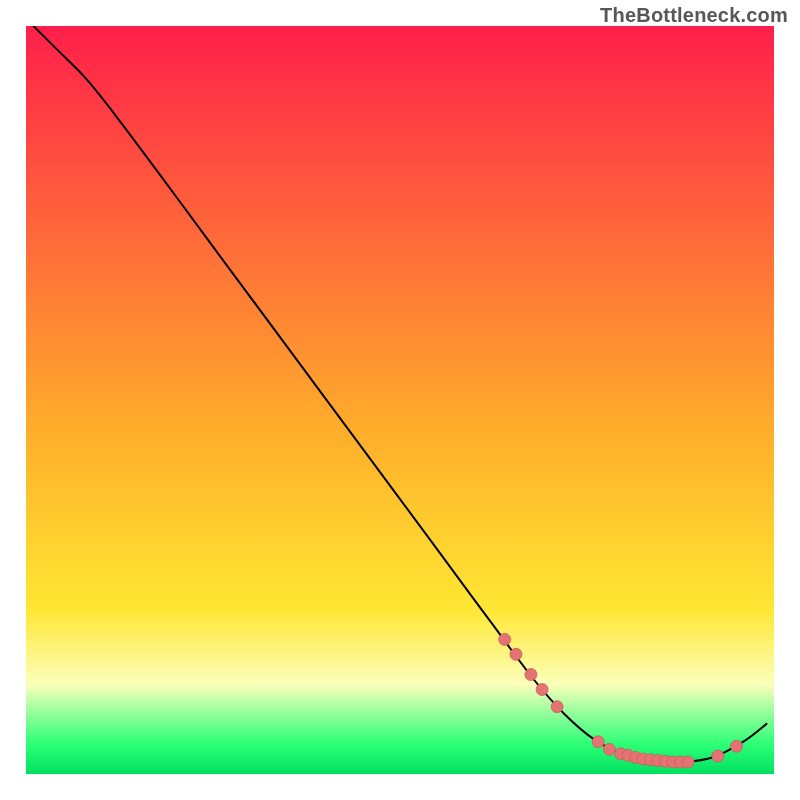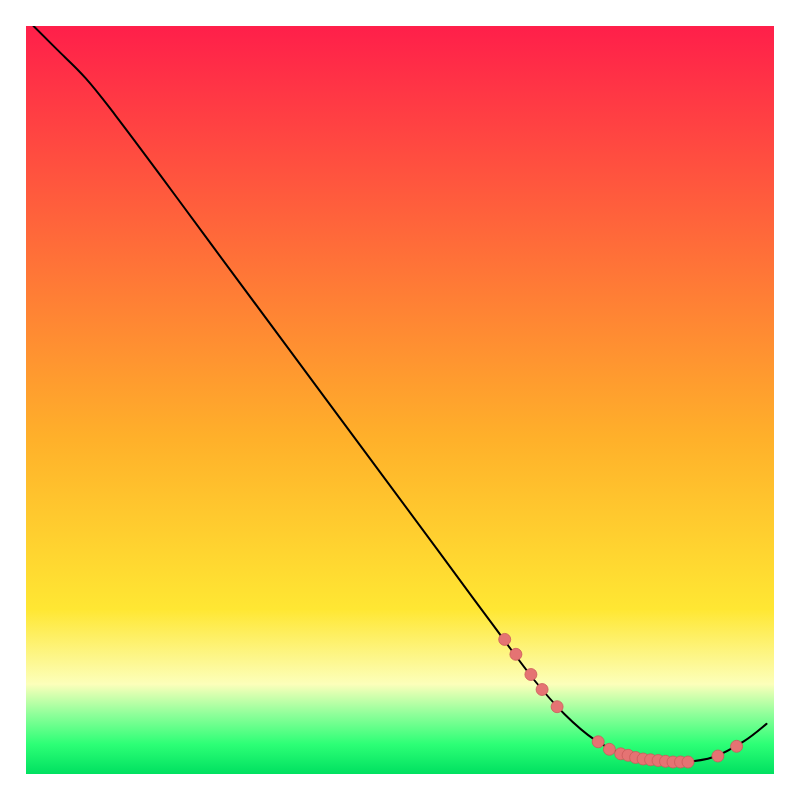--- a/index.html
+++ b/index.html
@@ -36,20 +36,21 @@
   .plot-area svg {
     display: block;
     width: 100%;
     height: 100%;
   }
 </style>
 </head>
 <body>
 
 <div class="stage">
+  <div class="watermark">TheBottleneck.com</div>
 
   <div class="plot-area">
     <svg viewBox="0 0 748 748" preserveAspectRatio="none">
       <defs>
         <linearGradient id="bg-grad" x1="0" y1="0" x2="0" y2="1">
           <stop id="g-stop-0" offset="0%" stop-color="#ff1f4a"></stop>
           <stop id="g-stop-1" offset="55%" stop-color="#ffb02a"></stop>
           <stop id="g-stop-2" offset="78%" stop-color="#ffe733"></stop>
           <stop id="g-stop-3" offset="88%" stop-color="#fcffba"></stop>
           <stop id="g-stop-4" offset="92%" stop-color="#8fff9a"></stop>

